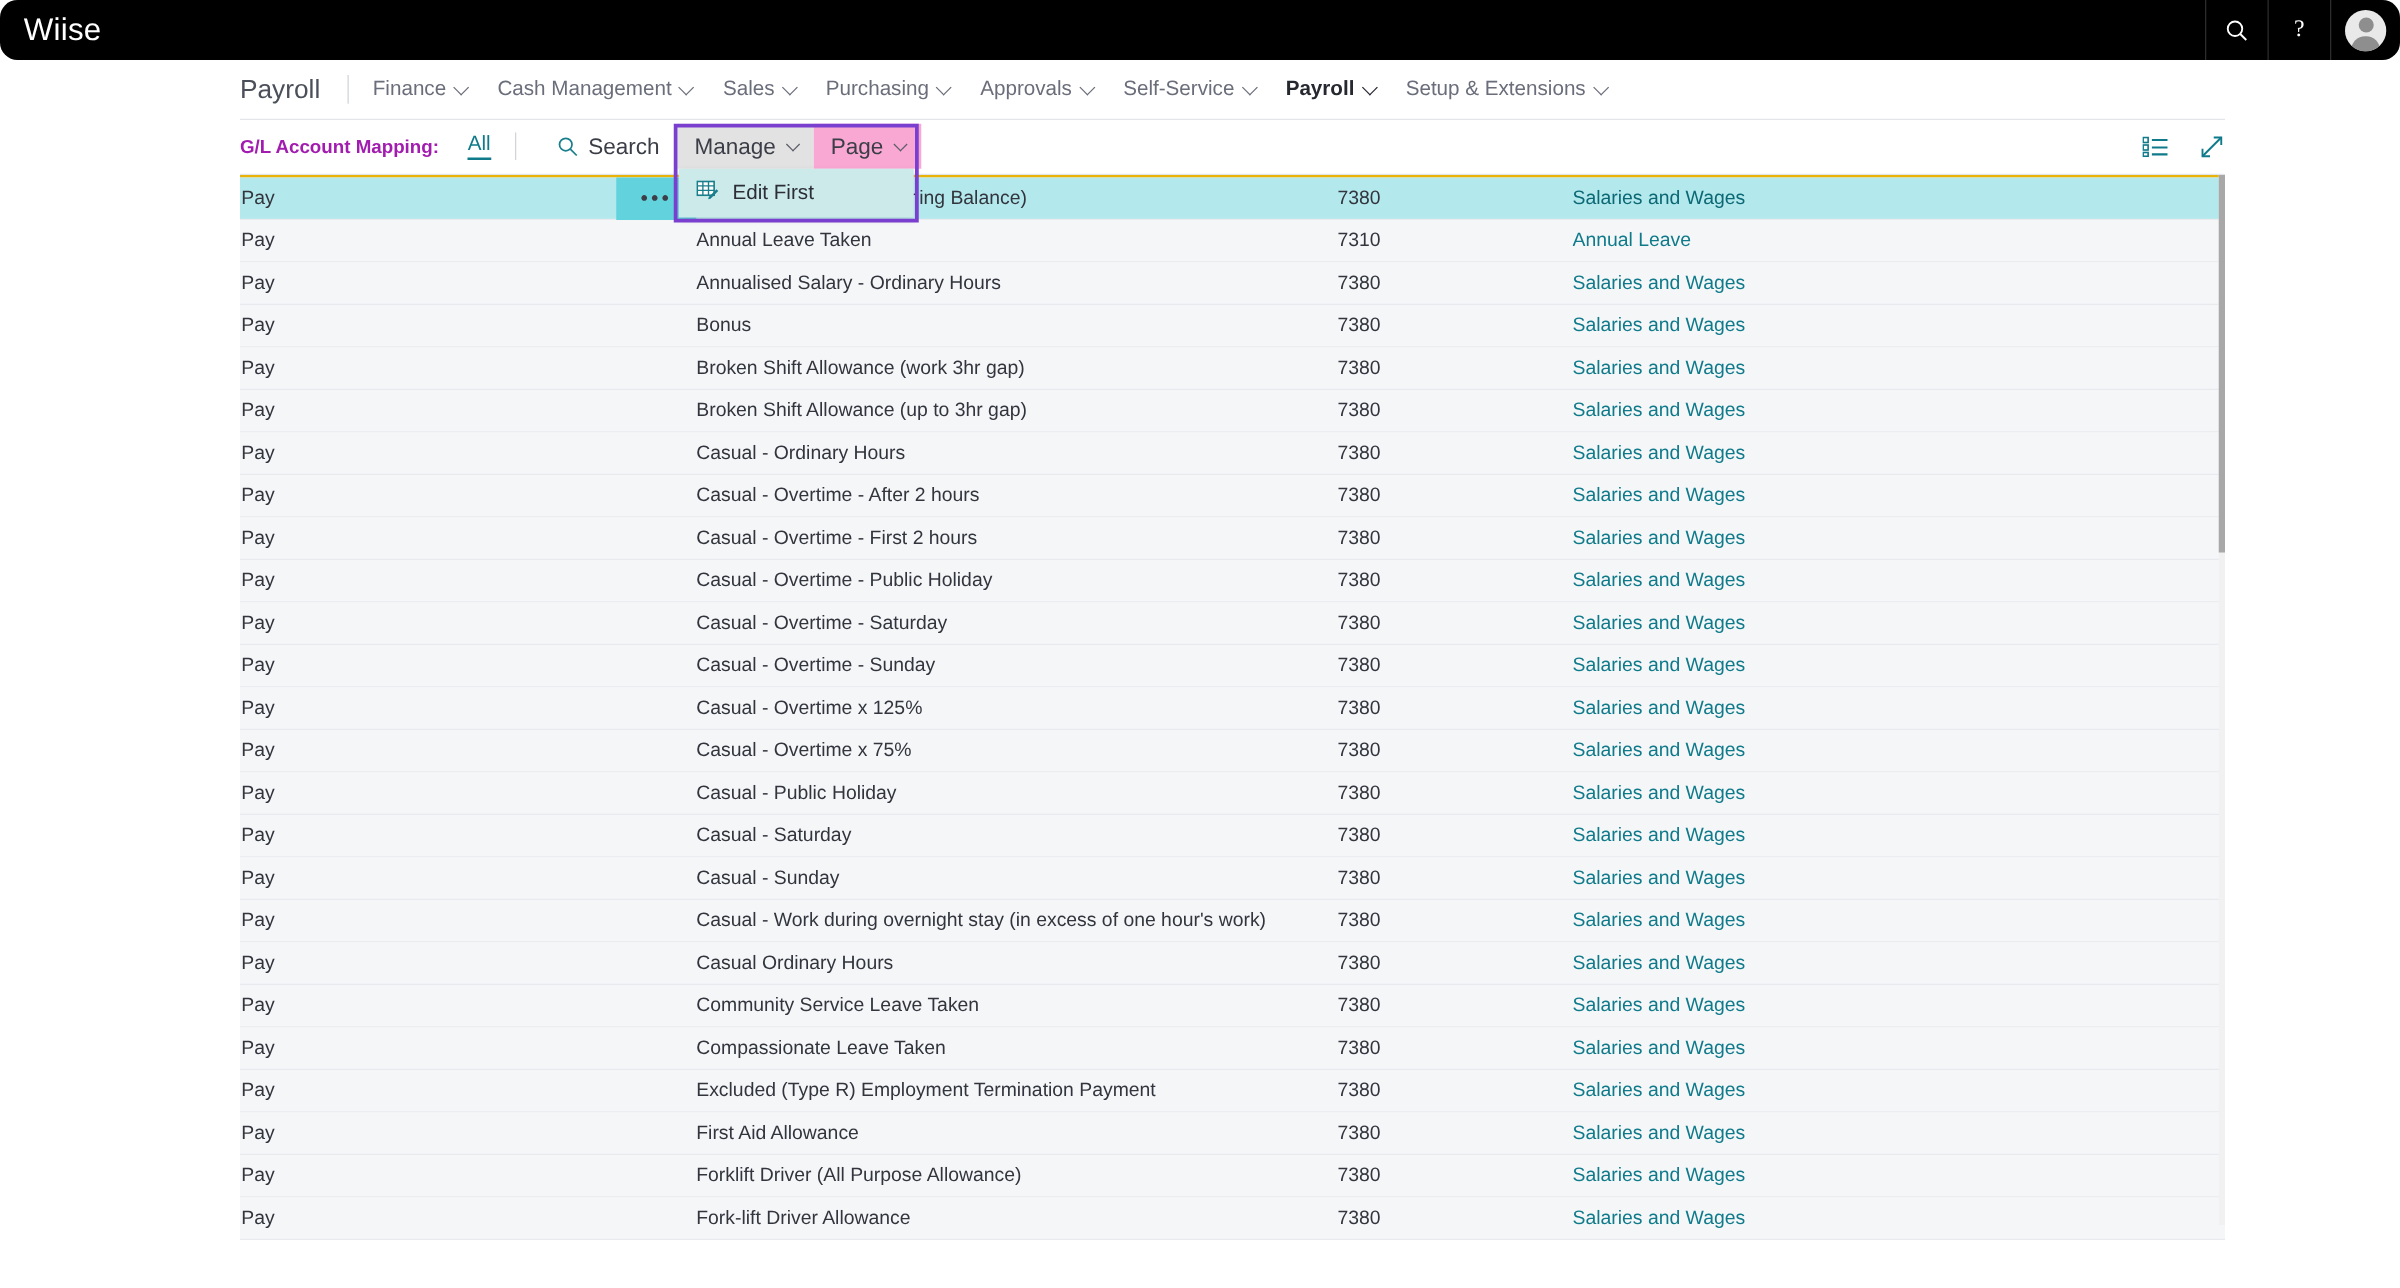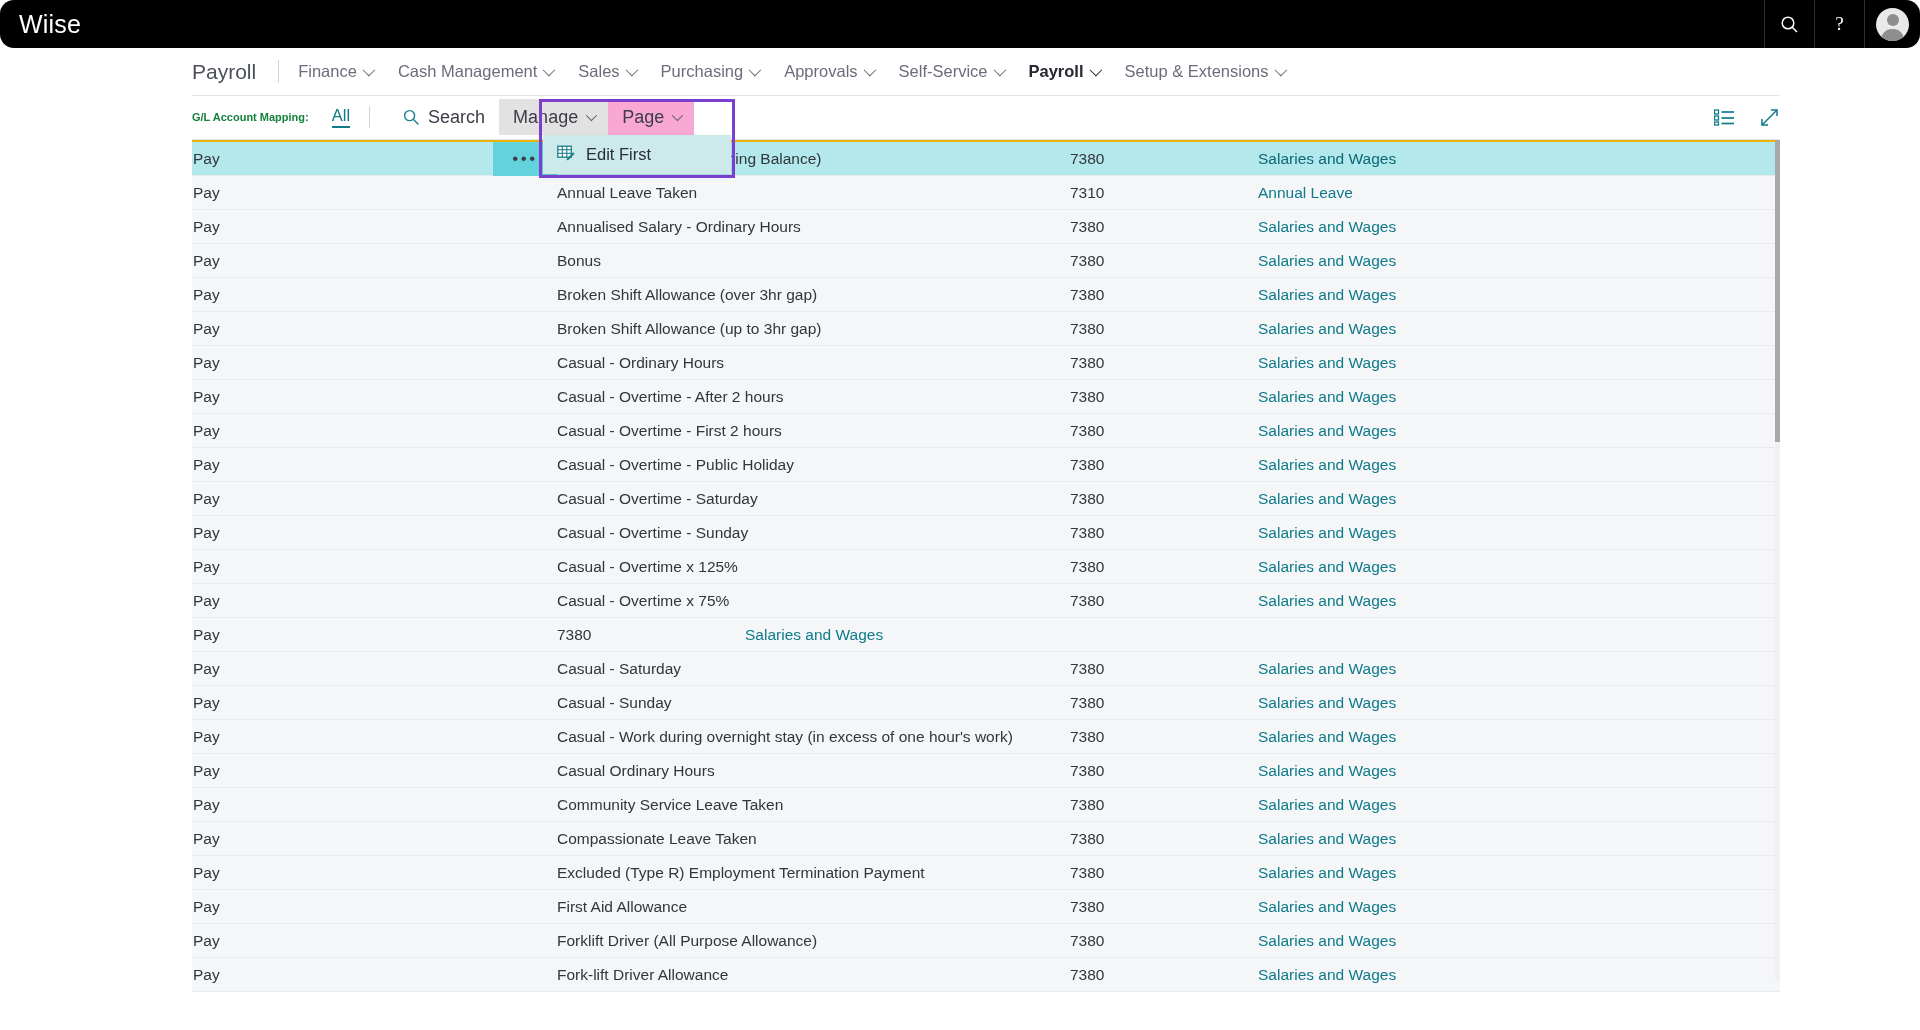--- a/index.html
+++ b/index.html
@@ -117,22 +117,22 @@
   }
 
   
   .actionbar {
     height: 44px;
     display: flex;
     align-items: center;
     position: relative;
   }
   .gl-label {
-    font-size: 11px;
-    color: #15803d;
+    font-size: 15px;
+    color: #a21caf;
     font-weight: bold;
     white-space: nowrap;
   }
   .tab-all {
     margin-left: 23px;
     font-size: 16.5px;
     color: #0f7a8a;
     border-bottom: 2.5px solid #0f7a8a;
     padding-bottom: 1px;
     cursor: pointer;
@@ -420,21 +420,21 @@
         <div class="trow">
           <div class="cell col-type">Pay</div>
           <div class="dots-btn"></div>
           <div class="cell col-item">Bonus</div>
           <div class="cell col-no">7380</div>
           <div class="cell col-name"><a href="#">Salaries and Wages</a></div>
         </div>
         <div class="trow">
           <div class="cell col-type">Pay</div>
           <div class="dots-btn"></div>
-          <div class="cell col-item">Broken Shift Allowance (over 3hr gap)</div>
+          <div class="cell col-item">Broken Shift Allowance (work 3hr gap)</div>
           <div class="cell col-no">7380</div>
           <div class="cell col-name"><a href="#">Salaries and Wages</a></div>
         </div>
         <div class="trow">
           <div class="cell col-type">Pay</div>
           <div class="dots-btn"></div>
           <div class="cell col-item">Broken Shift Allowance (up to 3hr gap)</div>
           <div class="cell col-no">7380</div>
           <div class="cell col-name"><a href="#">Salaries and Wages</a></div>
         </div>
@@ -490,20 +490,21 @@
         <div class="trow">
           <div class="cell col-type">Pay</div>
           <div class="dots-btn"></div>
           <div class="cell col-item">Casual - Overtime x 75%</div>
           <div class="cell col-no">7380</div>
           <div class="cell col-name"><a href="#">Salaries and Wages</a></div>
         </div>
         <div class="trow">
           <div class="cell col-type">Pay</div>
           <div class="dots-btn"></div>
+          <div class="cell col-item">Casual - Public Holiday</div>
           <div class="cell col-no">7380</div>
           <div class="cell col-name"><a href="#">Salaries and Wages</a></div>
         </div>
         <div class="trow">
           <div class="cell col-type">Pay</div>
           <div class="dots-btn"></div>
           <div class="cell col-item">Casual - Saturday</div>
           <div class="cell col-no">7380</div>
           <div class="cell col-name"><a href="#">Salaries and Wages</a></div>
         </div>

